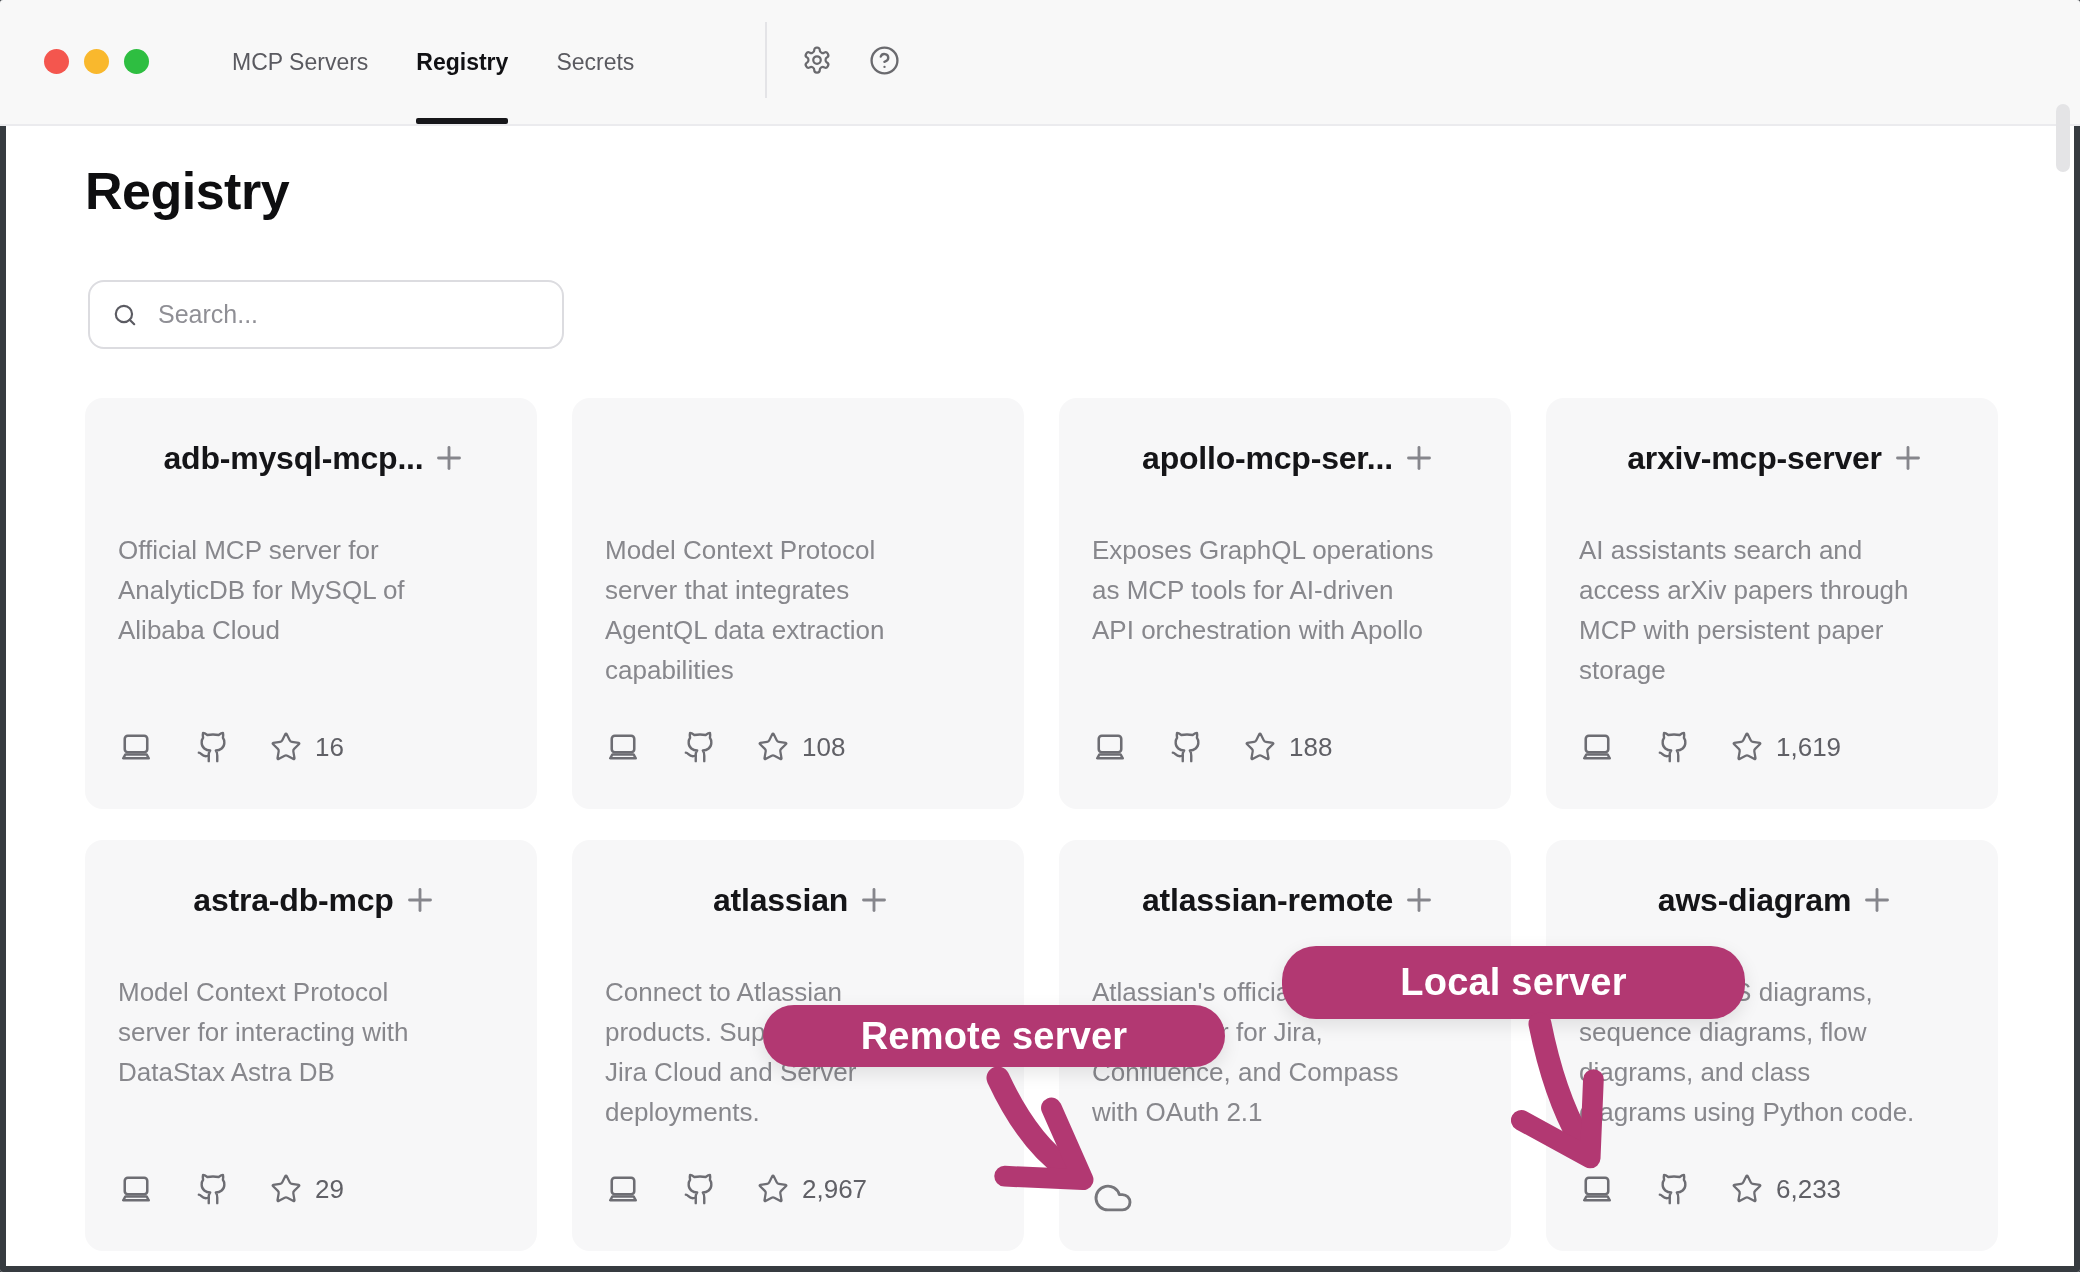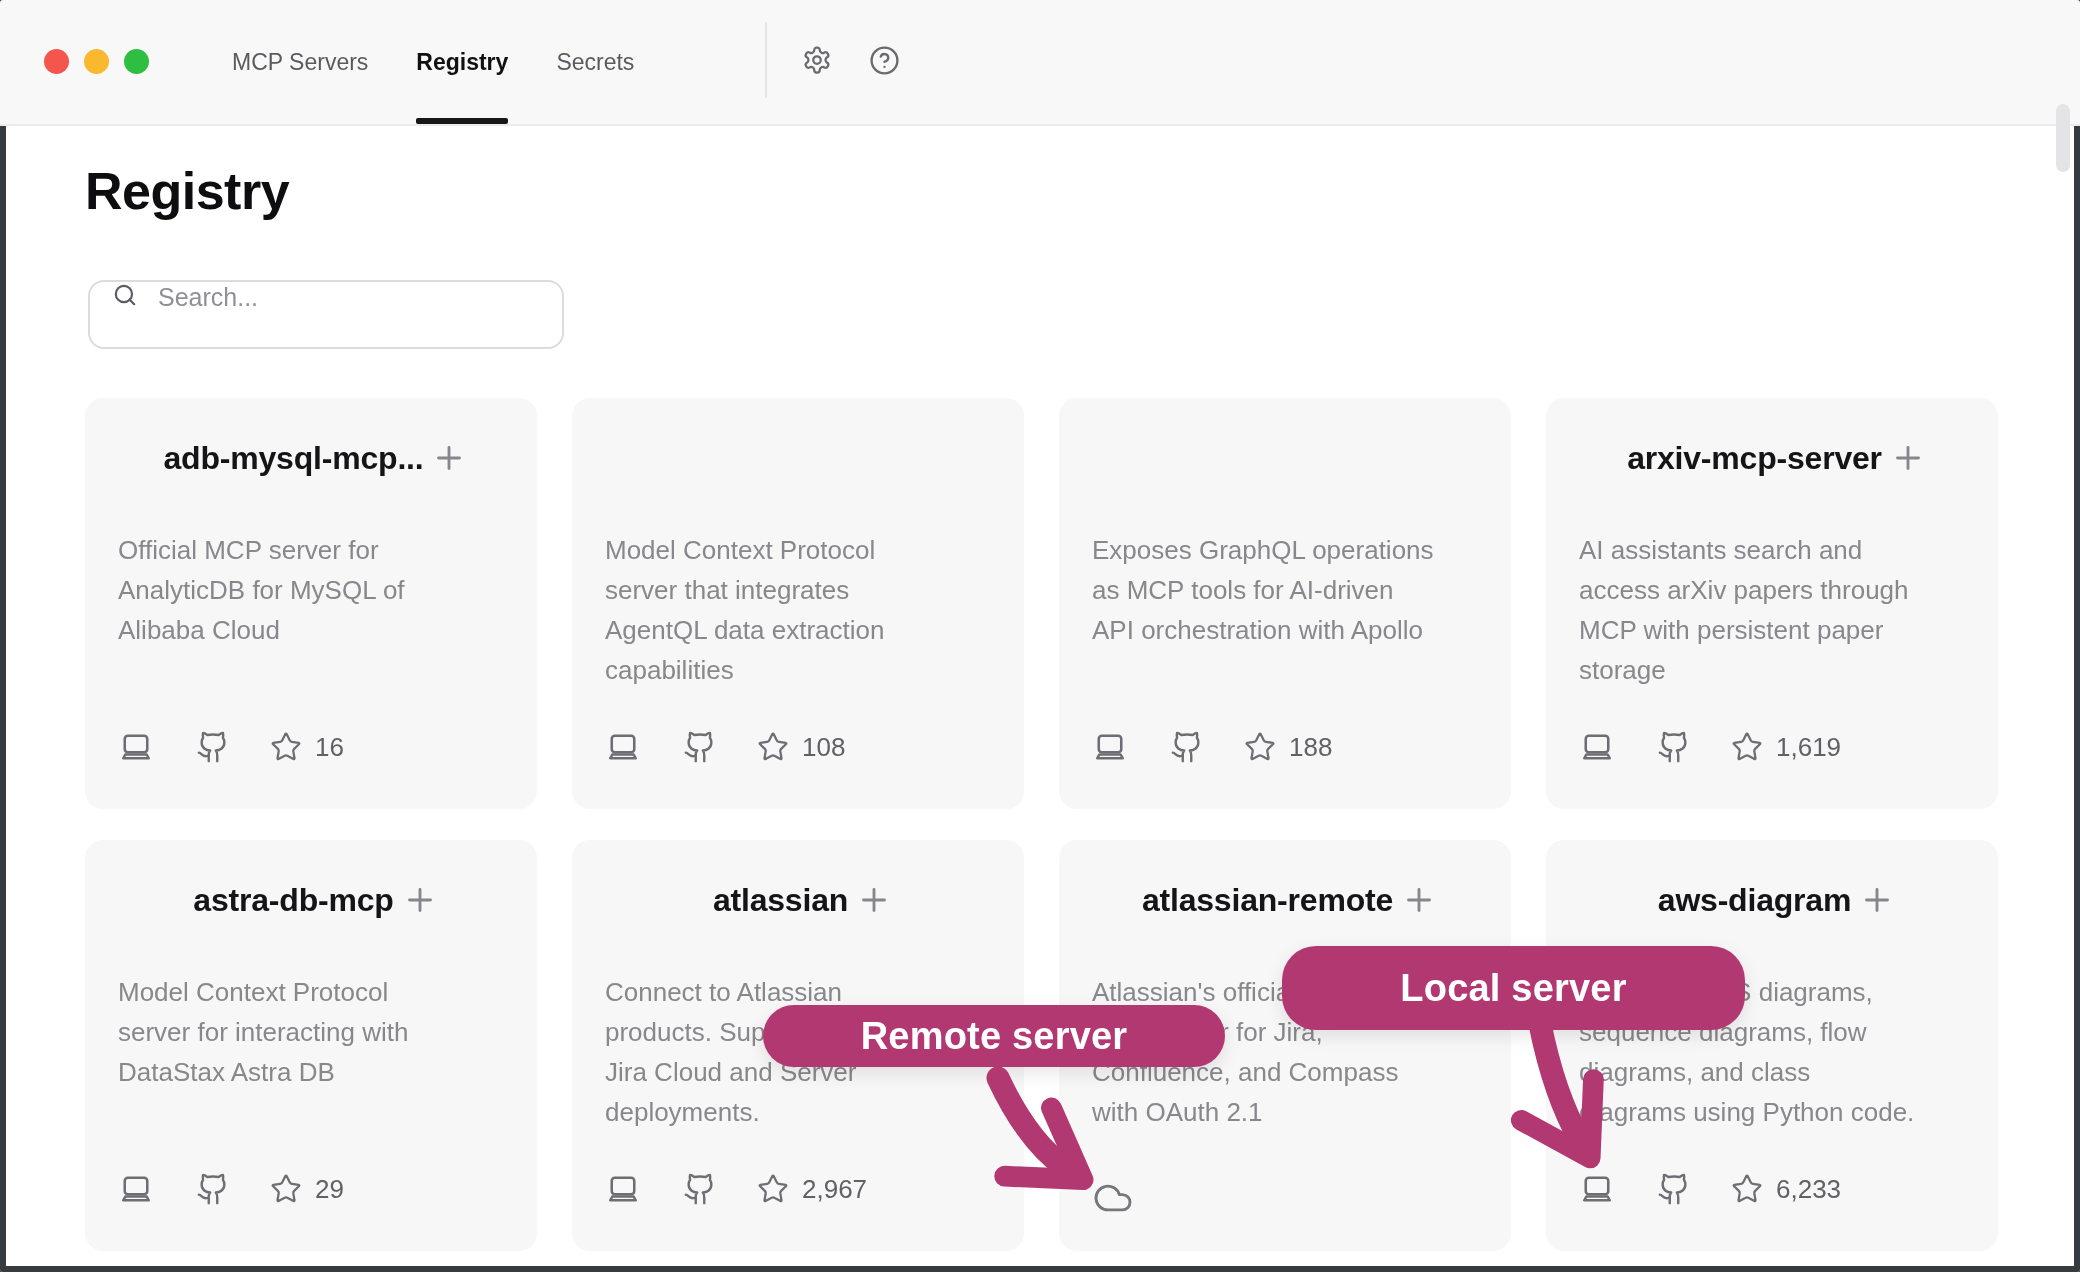--- a/index.html
+++ b/index.html
@@ -19,42 +19,42 @@
   .light{width:25px;height:25px;border-radius:50%;}
   .tabs{position:absolute;left:232px;top:0;height:124px;display:flex;gap:48px;align-items:center;}
   .tab{position:relative;height:100%;display:flex;align-items:center;font-size:23px;color:#5a5a60;cursor:default;}
   .tab.active{color:#111114;font-weight:700;}
   .tab.active::after{content:"";position:absolute;left:0;right:0;bottom:0;height:6px;background:#17171a;border-radius:2px;}
   .hdr-divider{position:absolute;left:765px;top:22px;width:2px;height:76px;background:#e4e4e7;}
   .hdr-icon{position:absolute;top:45px;color:#6a6a6e;}
   .hdr-icon svg{display:block;}
   
   .page-title{position:absolute;left:85px;top:160px;font-size:52px;line-height:62px;font-weight:700;letter-spacing:-0.5px;color:#0e0e10;}
-  .search{position:absolute;left:88px;top:280px;width:476px;height:69px;background:#fff;border:2px solid #dcdce0;border-radius:16px;box-sizing:border-box;display:flex;align-items:flex-start;}
+  .search{position:absolute;left:88px;top:280px;width:476px;height:69px;background:#fff;border:2px solid #dcdce0;border-radius:16px;box-sizing:border-box;display:flex;align-items:center;}
   .search .mag{margin-left:22px;color:#5b5b62;flex:0 0 auto;display:flex;}
   .search input{border:none;outline:none;background:transparent;font-size:25px;color:#333;margin-left:18px;width:360px;font-family:inherit;}
   .search input::placeholder{color:#8f8f95;}
   
   .grid{position:absolute;left:85px;top:398px;display:grid;grid-template-columns:repeat(4,452px);grid-auto-rows:411px;column-gap:35px;row-gap:31px;}
   .card{position:relative;background:#f7f7f8;border-radius:18px;}
   .card-head{position:absolute;left:33px;right:24px;top:40px;display:flex;justify-content:center;align-items:flex-start;}
   .card-title{font-size:32px;font-weight:700;color:#151518;letter-spacing:-0.2px;line-height:40px;white-space:nowrap;overflow:hidden;}
   .plus-btn{flex:0 0 auto;color:#86868c;margin-left:8px;cursor:pointer;display:flex;margin-top:2px;}
   .card-desc{position:absolute;left:33px;right:18px;top:132px;font-size:26px;line-height:40px;color:#87878c;white-space:pre-line;}
   .card-footer{position:absolute;left:33px;bottom:44px;display:flex;align-items:center;color:#6d6d73;}
   .card-footer .gh{margin-left:42px;}
   .card-footer .st{margin-left:40px;}
   .star-count{margin-left:13px;font-size:26px;color:#606066;}
   .remote-footer{position:absolute;left:33px;bottom:36px;color:#76767b;display:flex;}
   
   .scroll-thumb{position:absolute;left:2056px;top:104px;width:14px;height:68px;border-radius:7px;background:#e4e4e6;}
   
   .badge{position:absolute;border-radius:34px;display:flex;align-items:center;justify-content:center;color:#fff;font-size:38px;font-weight:700;box-shadow:0 6px 18px rgba(0,0,0,0.10);letter-spacing:0.2px;}
   .badge.remote{left:719px;top:1005px;width:462px;height:62px;margin-left:44px;}
-  .badge.local{left:1282px;top:946px;width:463px;height:84px;}
+  .badge.local{left:1282px;top:946px;width:463px;height:73px;}
   .arrow-layer{position:absolute;inset:0;pointer-events:none;}
 </style>
 </head>
 <body>
 
 <div class="window">
 
   <div class="header">
     <div class="lights">
       <span class="light" style="background: rgb(244, 86, 78);"></span>
@@ -144,20 +144,29 @@
         <path d="M9 18c-4.51 2-5-2-7-2"></path>
       </svg>
       <svg class="st" width="32" height="32" viewBox="0 0 24 24" fill="none" stroke="currentColor" stroke-width="1.7" stroke-linecap="round" stroke-linejoin="round">
         <path d="M11.525 2.295a.53.53 0 0 1 .95 0l2.31 4.679a2.123 2.123 0 0 0 1.595 1.16l5.166.756a.53.53 0 0 1 .294.904l-3.736 3.638a2.123 2.123 0 0 0-.611 1.878l.882 5.14a.53.53 0 0 1-.771.56l-4.618-2.428a2.122 2.122 0 0 0-1.973 0L6.396 21.01a.53.53 0 0 1-.77-.56l.881-5.139a2.122 2.122 0 0 0-.611-1.879L2.16 9.795a.53.53 0 0 1 .294-.906l5.165-.755a2.122 2.122 0 0 0 1.597-1.16z"></path>
       </svg>
       <span class="star-count">108</span>
     </div>
 
   </div>
       <div class="card">
+    <div class="card-head">
+      <span class="card-title">apollo-mcp-ser...</span>
+      <span class="plus-btn">
+        <svg width="36" height="36" viewBox="0 0 24 24" fill="none" stroke="currentColor" stroke-width="1.9" stroke-linecap="round">
+          <path d="M5 12h14"></path>
+              <path d="M12 5v14"></path>
+        </svg>
+      </span>
+    </div>
     <div class="card-desc">Exposes GraphQL operations
 as MCP tools for AI-driven
 API orchestration with Apollo</div>
     <div class="card-footer">
       <svg width="36" height="36" viewBox="0 0 24 24" fill="none" stroke="currentColor" stroke-width="1.7" stroke-linecap="round" stroke-linejoin="round">
         <rect x="4.5" y="4.5" width="15" height="11" rx="2"></rect>
         <path d="M3.5 19.5 h17 l-1.4 -2.5 h-14.2 z"></path>
       </svg>
       <svg class="gh" width="34" height="34" viewBox="0 0 24 24" fill="none" stroke="currentColor" stroke-width="1.7" stroke-linecap="round" stroke-linejoin="round">
         <path d="M15 22v-4a4.8 4.8 0 0 0-1-3.5c3 0 6-2 6-5.5.08-1.25-.27-2.48-1-3.5.28-1.15.28-2.35 0-3.5 0 0-1 0-3 1.5-2.64-.5-5.36-.5-8 0C6 2 5 2 5 2c-.3 1.15-.3 2.35 0 3.5A5.403 5.403 0 0 0 4 9c0 3.5 3 5.5 6 5.5-.39.49-.68 1.05-.85 1.65-.17.6-.22 1.23-.15 1.85v4"></path>

